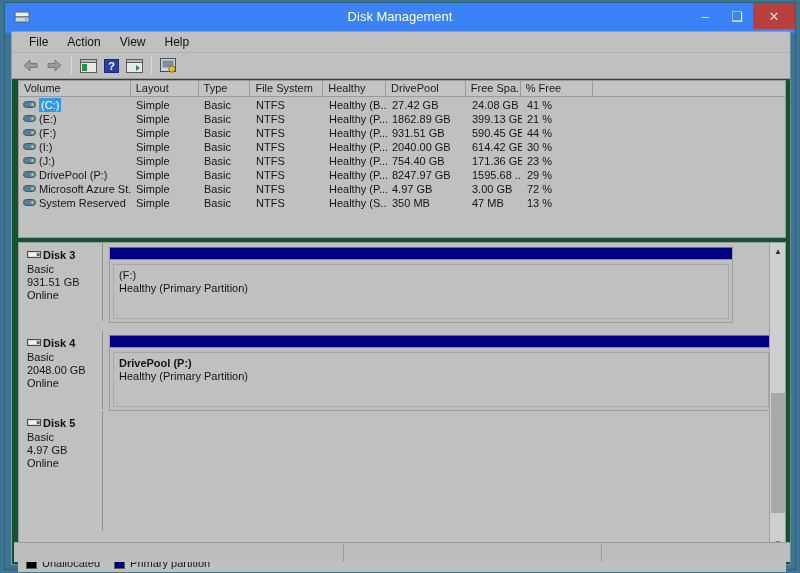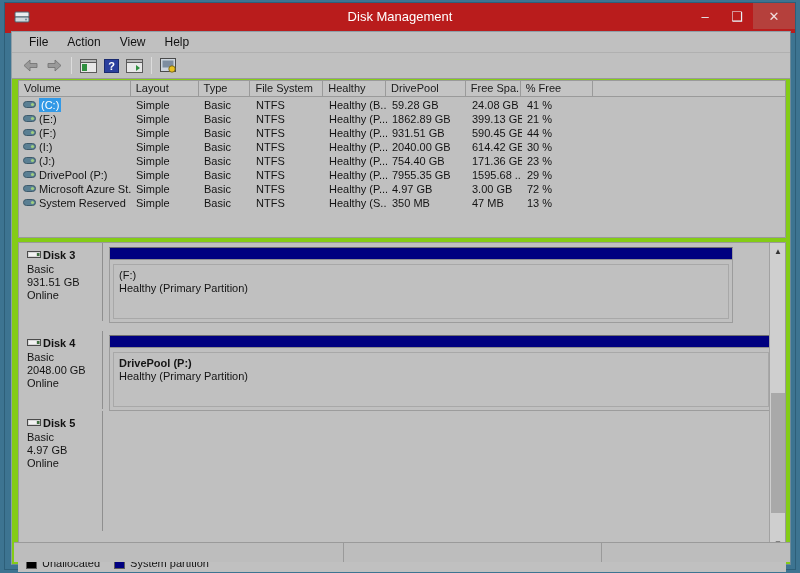--- a/index.html
+++ b/index.html
@@ -15,21 +15,21 @@
   .window {
     position: absolute;
     left: 4px; top: 2px;
     width: 792px; height: 568px;
     background: #3d7491;
     border: 1px solid #2d5f79;
   }
   .titlebar {
     position: absolute; left: 0; top: 0;
     width: 100%; height: 30px;
-    background: #b91c1c;
+    background: #3b82f6;
     display: flex; align-items: center;
   }
   .title-icon {
     position: absolute; left: 8px; top: 6px;
     width: 18px; height: 16px;
   }
   .title-text {
     position: absolute; left: 0; top: 0; width: 100%;
     text-align: center; line-height: 28px;
     font-size: 13px; color: #ffffff;
@@ -44,21 +44,21 @@
     color: #e9f2f6; font-size: 13px;
     background: transparent;
   }
   .winbtn.close { background: #b5403c; width: 42px; color: #f2dede; }
 
   
   .client {
     position: absolute;
     left: 6px; top: 28px;
     width: 780px; height: 534px;
-    background: #84cc16;
+    background: #14532d;
     border-top: 1px solid #8f9fa8;
     border-left: 1px solid #8f9fa8;
     border-right: 1px solid #6d8a99;
     border-bottom: 1px solid #6d8a99;
   }
 
   
   .menubar {
     position: absolute; left: 0; top: 0;
     width: 100%; height: 21px;
@@ -332,21 +332,21 @@
               <span class="vol-icon"><svg width="13" height="9" viewBox="0 0 13 9">
                   <rect x="0.5" y="1.5" width="12" height="6" rx="3" fill="#5a7f93" stroke="#3d5a6b"></rect>
                   <circle cx="9.5" cy="4.5" r="1.6" fill="#9fcf7f"></circle>
                 </svg></span>
               <span class="vol-label sel">(C:)</span>
             </span>
             <span class="vcell" style="width:68px">Simple</span>
             <span class="vcell" style="width:52px">Basic</span>
             <span class="vcell" style="width:73px">NTFS</span>
             <span class="vcell" style="width:63px">Healthy (B...</span>
-            <span class="vcell" style="width:80px">59.28 GB</span>
+            <span class="vcell" style="width:80px">27.42 GB</span>
             <span class="vcell" style="width:55px">24.08 GB</span>
             <span class="vcell" style="width:72px">41 %</span>
           </div>
           <div class="vrow">
             <span class="vcell volcell" style="width:112px">
               <span class="vol-icon"><svg width="13" height="9" viewBox="0 0 13 9">
                   <rect x="0.5" y="1.5" width="12" height="6" rx="3" fill="#5a7f93" stroke="#3d5a6b"></rect>
                   <circle cx="9.5" cy="4.5" r="1.6" fill="#9fcf7f"></circle>
                 </svg></span>
               <span class="vol-label">(E:)</span>
@@ -412,21 +412,21 @@
               <span class="vol-icon"><svg width="13" height="9" viewBox="0 0 13 9">
                   <rect x="0.5" y="1.5" width="12" height="6" rx="3" fill="#5a7f93" stroke="#3d5a6b"></rect>
                   <circle cx="9.5" cy="4.5" r="1.6" fill="#9fcf7f"></circle>
                 </svg></span>
               <span class="vol-label">DrivePool (P:)</span>
             </span>
             <span class="vcell" style="width:68px">Simple</span>
             <span class="vcell" style="width:52px">Basic</span>
             <span class="vcell" style="width:73px">NTFS</span>
             <span class="vcell" style="width:63px">Healthy (P...</span>
-            <span class="vcell" style="width:80px">7955.35 GB</span>
+            <span class="vcell" style="width:80px">8247.97 GB</span>
             <span class="vcell" style="width:55px">1595.68 ...</span>
             <span class="vcell" style="width:72px">29 %</span>
           </div>
           <div class="vrow">
             <span class="vcell volcell" style="width:112px">
               <span class="vol-icon"><svg width="13" height="9" viewBox="0 0 13 9">
                   <rect x="0.5" y="1.5" width="12" height="6" rx="3" fill="#5a7f93" stroke="#3d5a6b"></rect>
                   <circle cx="9.5" cy="4.5" r="1.6" fill="#9fcf7f"></circle>
                 </svg></span>
               <span class="vol-label">Microsoft Azure St...</span>
@@ -528,21 +528,21 @@
       </div>
     </div>
 
     <div class="legend">
       <span class="lgitem">
         <span class="lgswatch" style="background:#000000"></span>
         <span class="lgtext">Unallocated</span>
       </span>
       <span class="lgitem">
         <span class="lgswatch" style="background:#000080"></span>
-        <span class="lgtext">System partition</span>
+        <span class="lgtext">Primary partition</span>
       </span>
     </div>
 
     <div class="statusbar">
       <span class="statuspane" style="width:330px"></span>
       <span class="statuspane" style="width:258px"></span>
       <span class="statuspane" style="width:188px;border-right:none"></span>
     </div>
 
   </div>

